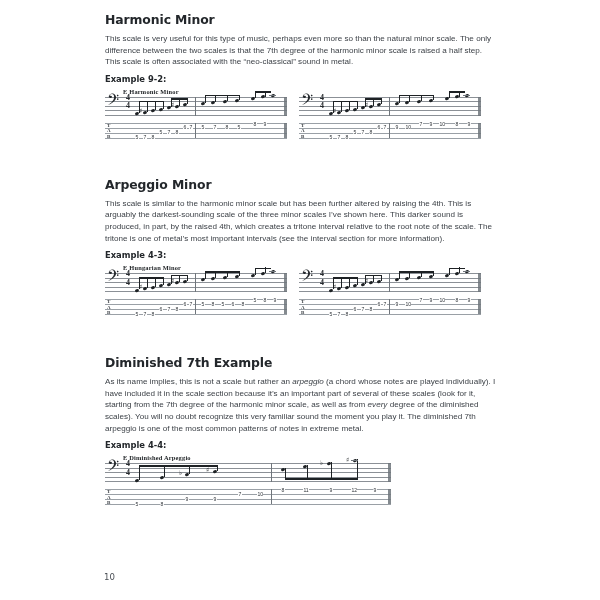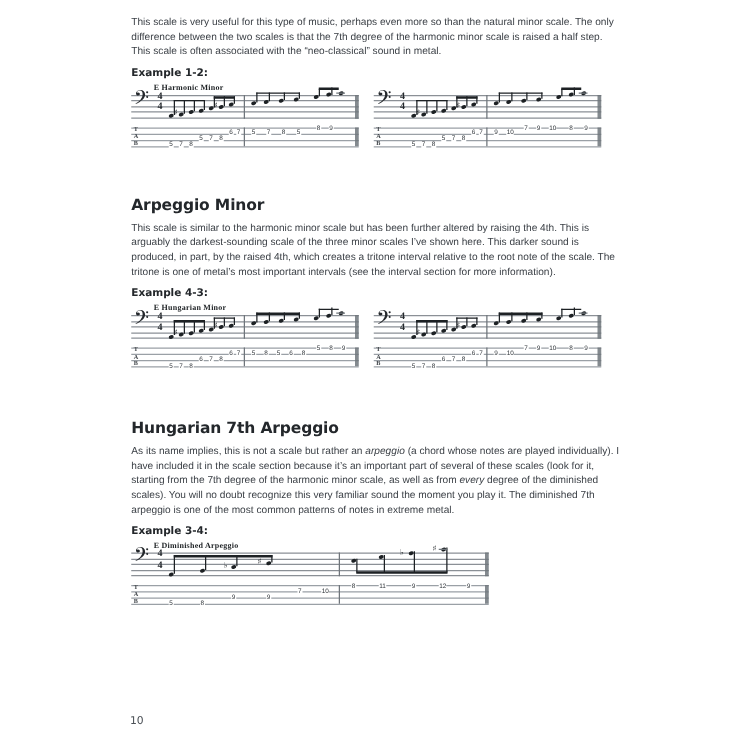--- a/index.html
+++ b/index.html
@@ -196,22 +196,23 @@
     color: #4a4f55;
   }
 </style>
 </head>
 <body>
 
 <div class="page">
   <div class="content">
 
     <div class="section" style="padding-top:12px;">
+      <h2 class="section-title">Harmonic Minor</h2>
       <p class="body-text">This scale is very useful for this type of music, perhaps even more so than the natural minor scale. The only difference between the two scales is that the 7th degree of the harmonic minor scale is raised a half step. This scale is often associated with the “neo-classical” sound in metal.</p>
-      <div class="example-label">Example 1-2:</div>
+      <div class="example-label">Example 9-2:</div>
       <div class="score-title">E Harmonic Minor</div>
 
       <div class="systems">
 
         <div class="system half">
           <div class="staff-wrap">
             <div class="staff">
               <div class="line" style="top:0px"></div>
               <div class="line" style="top:4.5px"></div>
               <div class="line" style="top:9px"></div>
@@ -540,25 +541,25 @@
             <div class="tabnum" style="left:130px; top:-1px">9</div>
             <div class="tabnum" style="left:140px; top:-1px">10</div>
             <div class="tabnum" style="left:156px; top:-1px">8</div>
             <div class="tabnum" style="left:168px; top:-1px">9</div>
           </div>
         </div>
       </div>
     </div>
 
     <div class="section" style="margin-top:34px;">
-      <h2 class="section-title">Hungarian 7th Arpeggio</h2>
+      <h2 class="section-title">Diminished 7th Example</h2>
       <p class="body-text">
         <span>As its name implies, this is not a scale but rather an </span><i>arpeggio</i><span> (a chord whose notes are played individually). I have included it in the scale section because it’s an important part of several of these scales (look for it, starting from the 7th degree of the harmonic minor scale, as well as from </span><i>every</i><span> degree of the diminished scales). You will no doubt recognize this very familiar sound the moment you play it. The diminished 7th arpeggio is one of the most common patterns of notes in extreme metal.</span>
       </p>
-      <div class="example-label">Example 3-4:</div>
+      <div class="example-label">Example 4-4:</div>
       <div class="score-title">E Diminished Arpeggio</div>
 
       <div class="systems">
         <div class="system full">
           <div class="staff-wrap">
             <div class="staff">
               <div class="line" style="top:0px"></div>
               <div class="line" style="top:4.5px"></div>
               <div class="line" style="top:9px"></div>
               <div class="line" style="top:13.5px"></div>

